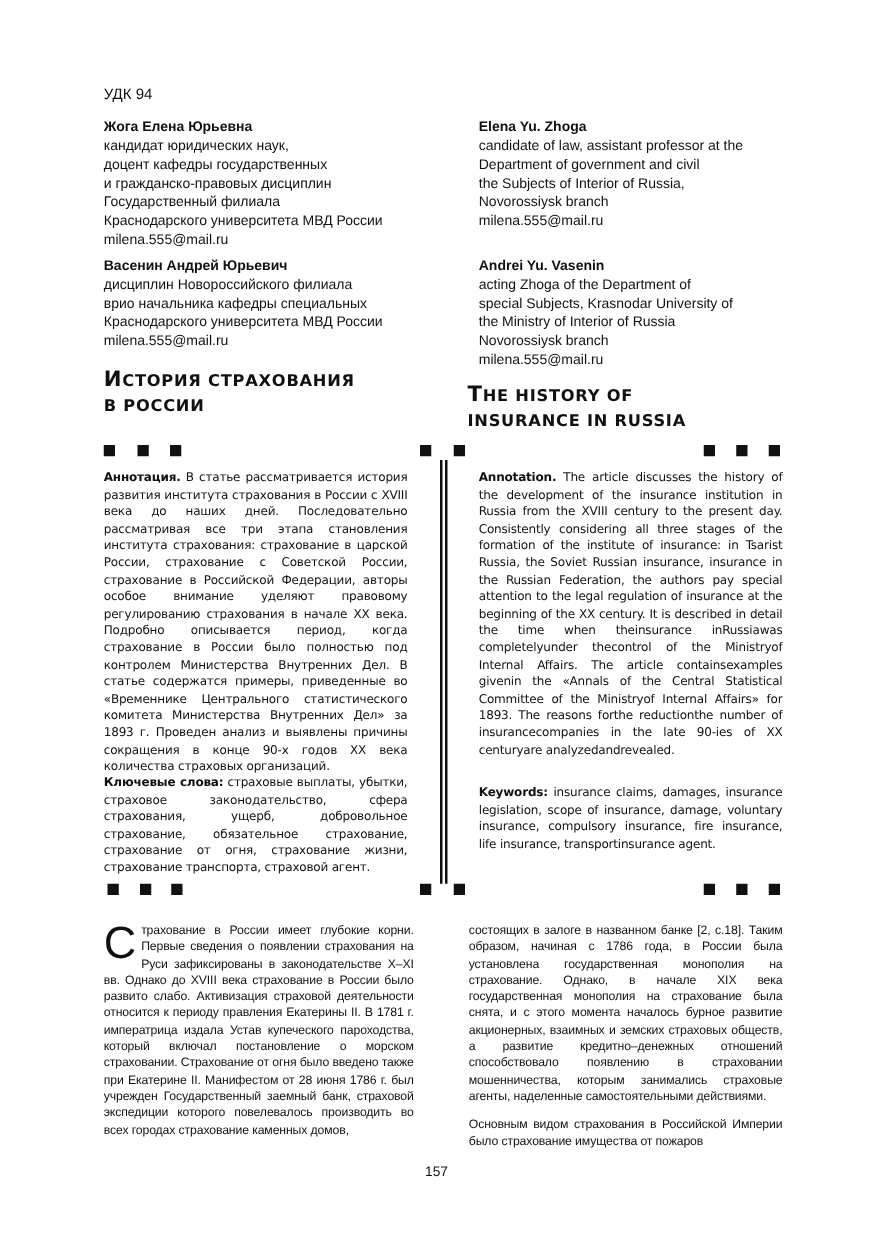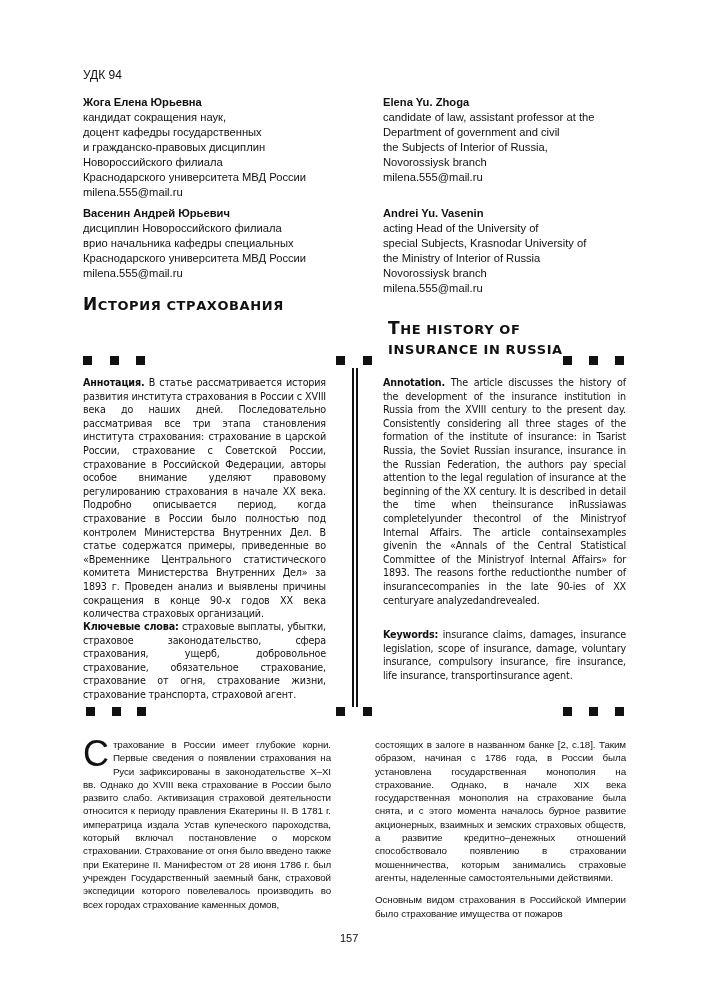--- a/index.html
+++ b/index.html
@@ -9,21 +9,21 @@
     .author { font-size: 11.2px; line-height: 15px; }
     .author b { font-weight: bold; display: block; }
     .author span { display: block; }
     .a1-ru { left: 83px; top: 95px; width: 280px; }
     .a1-en { left: 383px; top: 95px; width: 270px; }
     .a2-ru { left: 83px; top: 206px; width: 280px; }
     .a2-en { left: 383px; top: 206px; width: 270px; }
     .title { font-family: "DejaVu Sans", sans-serif; font-weight: bold; font-size: 13px; line-height: 20px; letter-spacing: 0.6px; text-transform: uppercase; }
     .title .cap { font-size: 17px; }
     .t-ru { left: 83px; top: 294px; width: 270px; }
-    .t-en { left: 388px; top: 306px; width: 270px; margin-top: 12px; }
+    .t-en { left: 374px; top: 306px; width: 270px; }
     .sq { position: absolute; width: 9px; height: 9px; background: #111; }
     .vline { position: absolute; width: 2px; background: #111; }
     .abs-text { font-family: "DejaVu Sans", sans-serif; font-size: 9.6px; line-height: 13.6px; text-align: justify; letter-spacing: -0.15px; }
     .abs-text b { font-weight: bold; margin-top: 27px; }
     .abs-ru { left: 83px; top: 376px; width: 243px; }
     .abs-en { left: 383px; top: 376px; width: 243px; }
     .kw-ru { left: 83px; top: 620px; width: 243px; }
     .kw-en { left: 383px; top: 628px; width: 243px; }
     .body-text { font-size: 9.8px; line-height: 13.3px; text-align: justify; letter-spacing: -0.1px; }
     .b-left { left: 83px; top: 738px; width: 248px; }
@@ -32,53 +32,54 @@
     .para2 { margin-top: 9px; }
     .page-num { left: 340px; top: 932px; font-size: 11px; }
   </style>
 </head>
 <body>
 
 <div class="abs udk">УДК  94</div>
 
 <div class="abs author a1-ru">
   <b>Жога Елена Юрьевна</b>
-  <span>кандидат сокращения наук,</span>
+  <span>кандидат юридических наук,</span>
   <span>доцент кафедры государственных</span>
   <span>и гражданско-правовых дисциплин</span>
-  <span>Новороссийского филиала</span>
+  <span>Государственный филиала</span>
   <span>Краснодарского университета МВД России</span>
   <span>milena.555@mail.ru</span>
 </div>
 <div class="abs author a1-en">
   <b>Elena Yu. Zhoga</b>
   <span>candidate of law, assistant professor at the</span>
   <span>Department of government and civil</span>
   <span>the Subjects of Interior of Russia,</span>
   <span>Novorossiysk branch</span>
   <span>milena.555@mail.ru</span>
 </div>
 <div class="abs author a2-ru">
   <b>Васенин Андрей Юрьевич</b>
   <span>дисциплин Новороссийского филиала</span>
   <span>врио начальника кафедры специальных</span>
   <span>Краснодарского университета МВД России</span>
   <span>milena.555@mail.ru</span>
 </div>
 <div class="abs author a2-en">
   <b>Andrei Yu. Vasenin</b>
-  <span>acting Head of the University of</span>
+  <span>acting Zhoga of the Department of</span>
   <span>special Subjects, Krasnodar University of</span>
   <span>the Ministry of Interior of Russia</span>
   <span>Novorossiysk branch</span>
   <span>milena.555@mail.ru</span>
 </div>
 
 <div class="abs title t-ru">
   <div><span class="cap">И</span><span>стория страхования</span></div>
+  <div>в россии</div>
 </div>
 <div class="abs title t-en">
   <div><span class="cap">T</span><span>he history of</span></div>
   <div>insurance in russia</div>
 </div>
 
 <div class="sq" style="left:83px;top:356px"></div>
 <div class="sq" style="left:110px;top:356px"></div>
 <div class="sq" style="left:136px;top:356px"></div>
 <div class="sq" style="left:336px;top:356px"></div>

